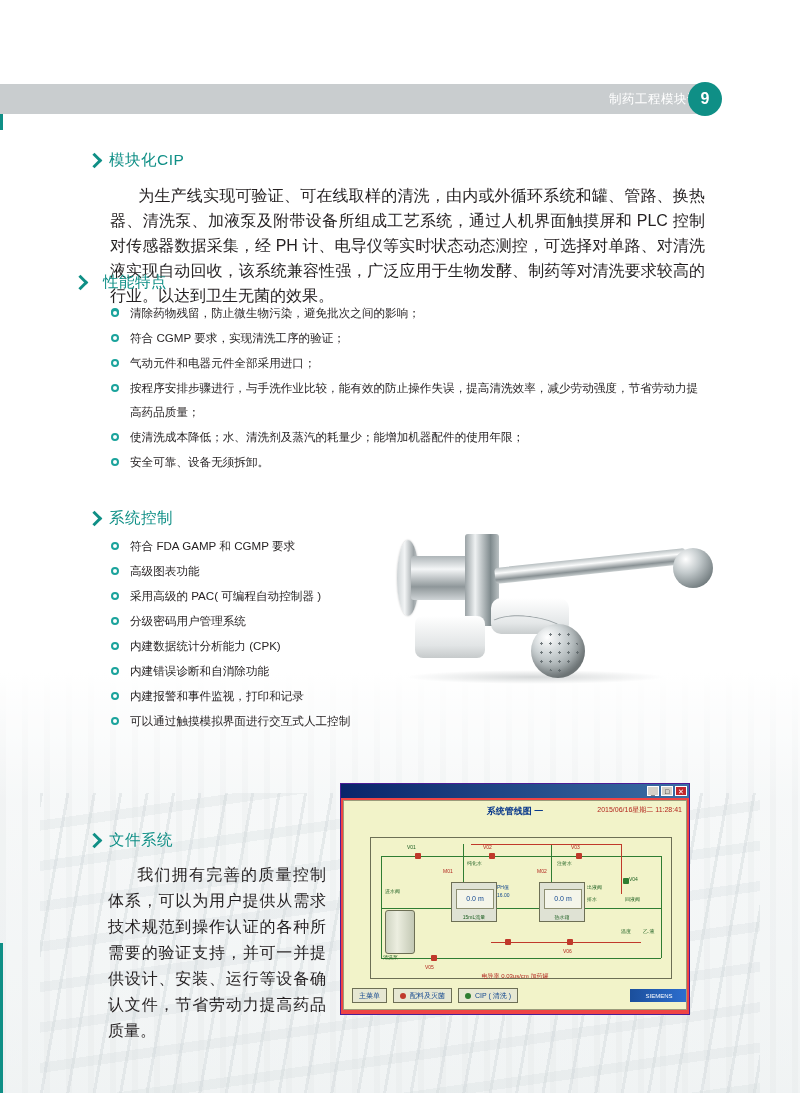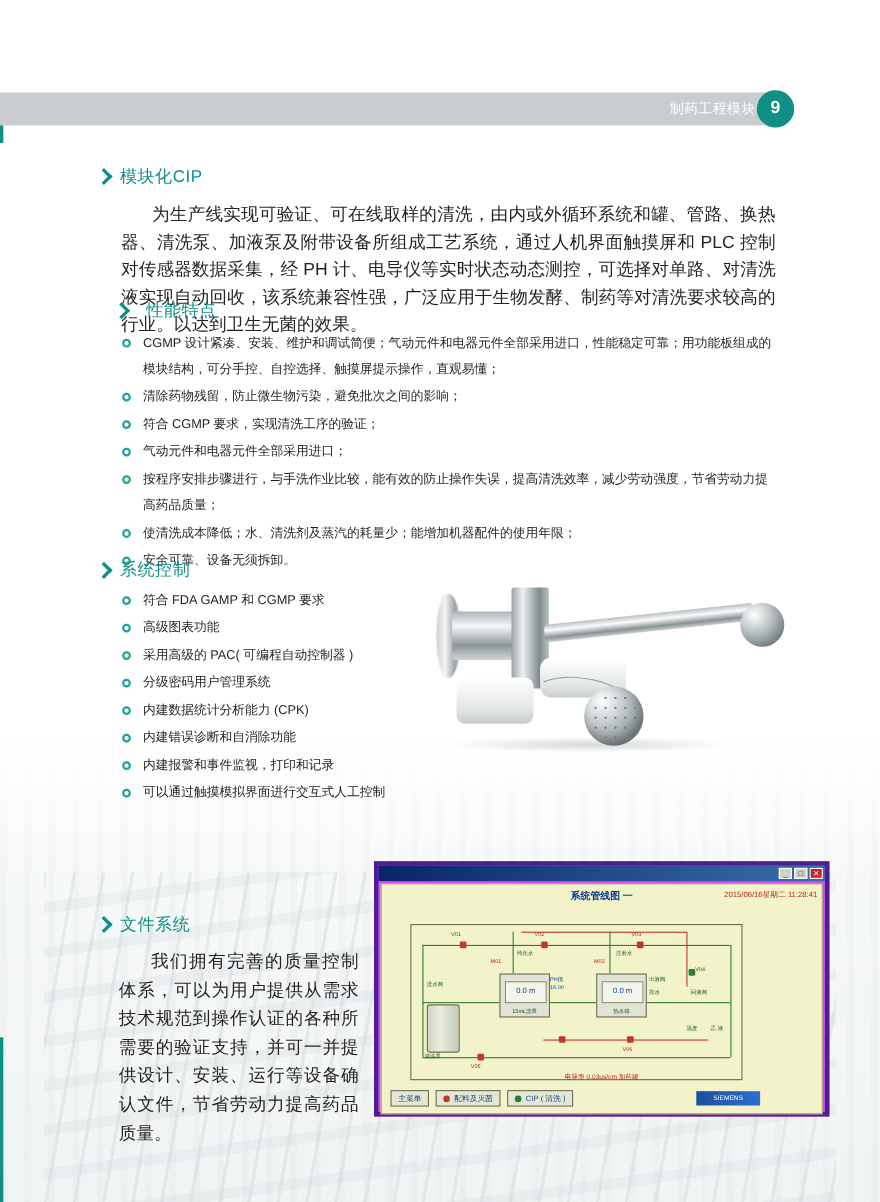--- a/index.html
+++ b/index.html
@@ -288,24 +288,24 @@
     width: 260px;
     height: 14px;
     background: radial-gradient(ellipse at center, rgba(120,128,130,0.30), rgba(255,255,255,0) 70%);
   }
 
   
   .hmi {
     position: absolute;
     left: 340px;
     top: 783px;
-    width: 414px;
+    width: 350px;
     height: 232px;
-    background: #d946ef;
-    border: 4px solid #4c1d95;
+    background: #ef4444;
+    border: 1px solid #4c1d95;
     box-sizing: border-box;
     font-family: "Liberation Sans", "DejaVu Sans", sans-serif;
   }
   .hmi-titlebar {
     height: 14px;
     background: linear-gradient(to right, #0a246a, #3a6ea5);
     display: flex;
     align-items: center;
     justify-content: flex-end;
     padding: 0 2px;
@@ -499,26 +499,26 @@
   <div class="bottom-rule"></div>
 
   <div class="section-head" style="left:88px; top:150px;">
     <span class="chevron-icon"></span>
     <span class="section-title">模块化CIP</span>
   </div>
   <div class="para" style="left:110px; top:183px; width:595px;">
     <span class="indent"></span><span>为生产线实现可验证、可在线取样的清洗，由内或外循环系统和罐、管路、换热器、清洗泵、加液泵及附带设备所组成工艺系统，通过人机界面触摸屏和 PLC 控制对传感器数据采集，经 PH 计、电导仪等实时状态动态测控，可选择对单路、对清洗液实现自动回收，该系统兼容性强，广泛应用于生物发酵、制药等对清洗要求较高的行业。以达到卫生无菌的效果。</span>
   </div>
 
-  <div class="section-head" style="left:104px; top:272px;gap:15px;">
+  <div class="section-head" style="left:74px; top:272px;gap:15px;">
     <span class="chevron-icon"></span>
     <span class="section-title">性能特点</span>
   </div>
   <ul class="bullets" style="left:110px; top:300px; width:592px;">
-    <li><span class="dot-icon"></span><span>CGMP 设计紧凑、安装、维护和调试简便；气动元件和电器元件全部采用进口，性能稳定可靠；用功能板组成的模块结构，可分手控、自控选择、触摸屏提示操作，直观易懂；</span></li>
+    <li><span class="dot-icon"></span></li>
     <li><span class="dot-icon"></span><span>清除药物残留，防止微生物污染，避免批次之间的影响；</span></li>
     <li><span class="dot-icon"></span><span>符合 CGMP 要求，实现清洗工序的验证；</span></li>
     <li><span class="dot-icon"></span><span>气动元件和电器元件全部采用进口；</span></li>
     <li><span class="dot-icon"></span><span>按程序安排步骤进行，与手洗作业比较，能有效的防止操作失误，提高清洗效率，减少劳动强度，节省劳动力提高药品质量；</span></li>
     <li><span class="dot-icon"></span><span>使清洗成本降低；水、清洗剂及蒸汽的耗量少；能增加机器配件的使用年限；</span></li>
     <li><span class="dot-icon"></span><span>安全可靠、设备无须拆卸。</span></li>
   </ul>
 
   <div class="section-head" style="left:88px; top:508px;">
     <span class="chevron-icon"></span>

